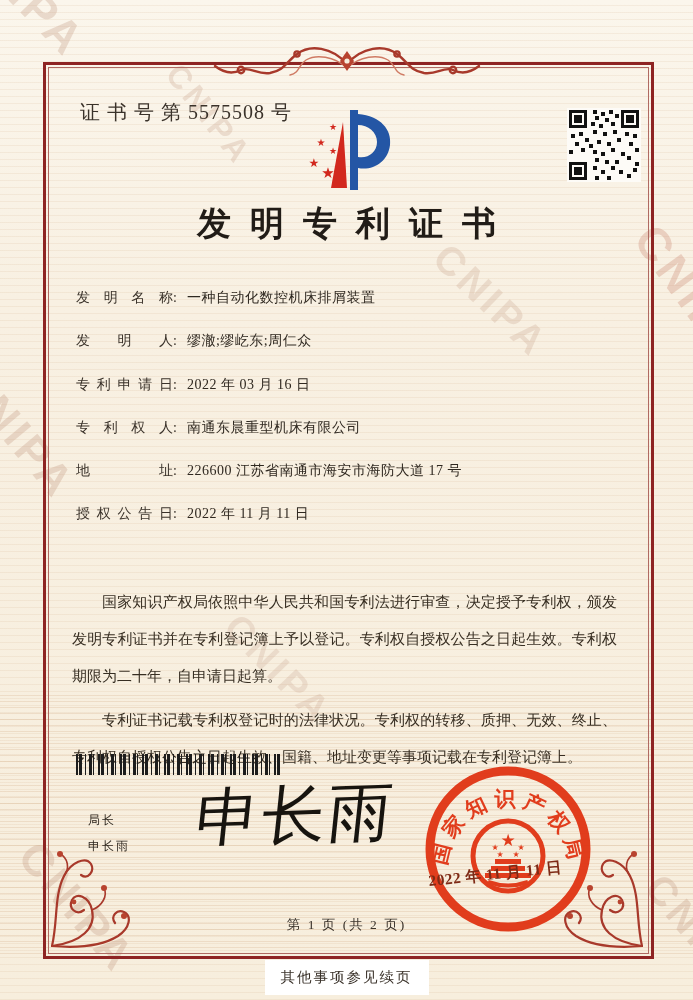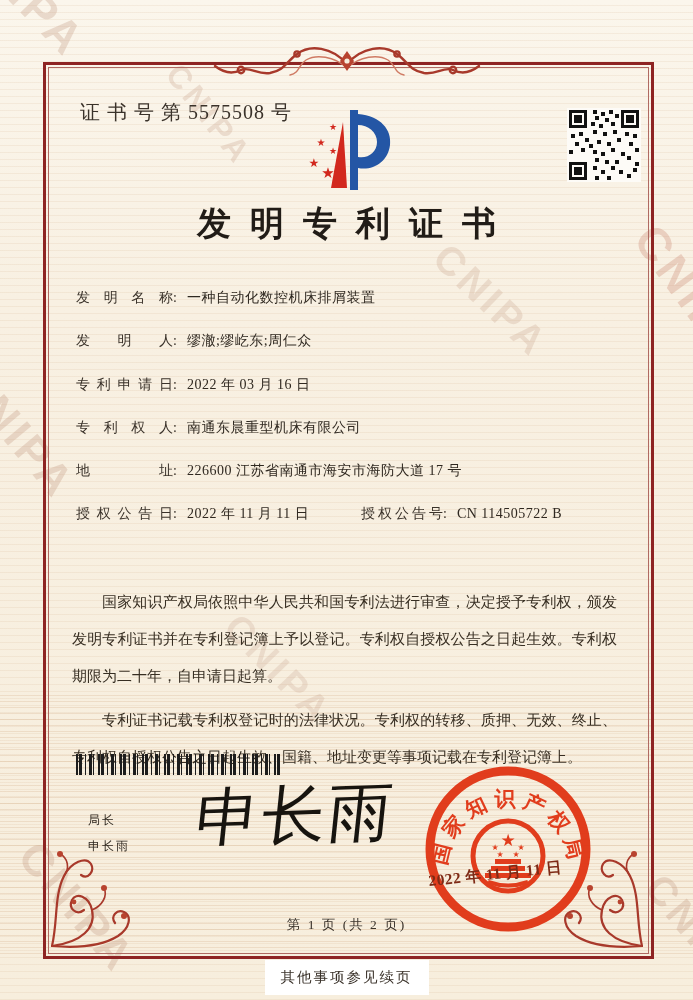--- a/index.html
+++ b/index.html
@@ -159,23 +159,20 @@
       <span class="f-label">专利申请日</span><span class="f-colon">:</span><span class="f-value">2022 年 03 月 16 日</span>
     </div>
     <div class="f-row">
       <span class="f-label">专利权人</span><span class="f-colon">:</span><span class="f-value">南通东晨重型机床有限公司</span>
     </div>
     <div class="f-row">
       <span class="f-label">地址</span><span class="f-colon">:</span><span class="f-value">226600 江苏省南通市海安市海防大道 17 号</span>
     </div>
     <div class="f-row">
       <span class="f-label">授权公告日</span><span class="f-colon">:</span><span class="f-value">2022 年 11 月 11 日</span>
-      <span class="f-pair2">
-        <span class="f-label" style="width:82px;">授权公告号</span><span class="f-colon">:</span><span class="f-value">CN 114505722 B</span>
-      </span>
     </div>
   </div>
 
   <div class="paras">
     <p>国家知识产权局依照中华人民共和国专利法进行审查，决定授予专利权，颁发发明专利证书并在专利登记簿上予以登记。专利权自授权公告之日起生效。专利权期限为二十年，自申请日起算。</p>
     <p>专利证书记载专利权登记时的法律状况。专利权的转移、质押、无效、终止、专利权自授权公告之日起生效、国籍、地址变更等事项记载在专利登记簿上。</p>
   </div>
 
   <div class="barcode"></div>
 

